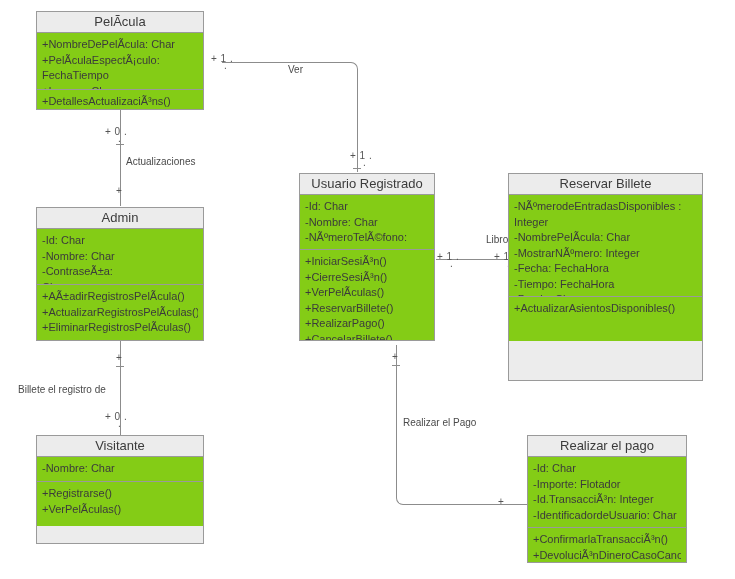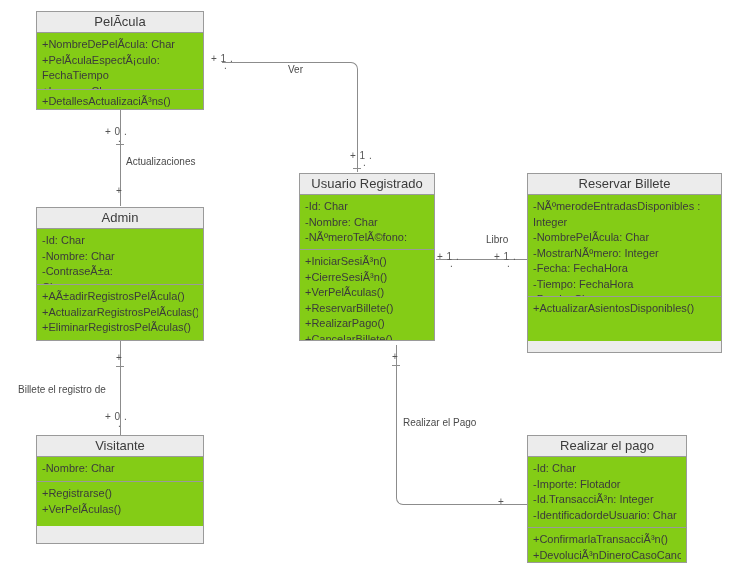--- a/index.html
+++ b/index.html
@@ -226,21 +226,21 @@
     <div class="uml-compartment divider" style="height:92px;">
       <div class="uml-row">+IniciarSesiÃ³n()</div>
       <div class="uml-row">+CierreSesiÃ³n()</div>
       <div class="uml-row">+VerPelÃ­culas()</div>
       <div class="uml-row">+ReservarBillete()</div>
       <div class="uml-row">+RealizarPago()</div>
       <div class="uml-row">+CancelarBillete()</div>
     </div>
   </div>
 
-  <div class="uml-class" style="left:527px; top:173px; width:195px; height:180px;">
+  <div class="uml-class" style="left:508px; top:173px; width:195px; height:208px;">
     <div class="uml-title">Reservar Billete</div>
     <div class="uml-compartment" style="height:101px;">
       <div class="uml-row">-NÃºmerodeEntradasDisponibles :</div>
       <div class="uml-row">Integer</div>
       <div class="uml-row">-NombrePelÃ­cula: Char</div>
       <div class="uml-row">-MostrarNÃºmero: Integer</div>
       <div class="uml-row">-Fecha: FechaHora</div>
       <div class="uml-row">-Tiempo: FechaHora</div>
       <div class="uml-row">-Precio: Char</div>
     </div>

